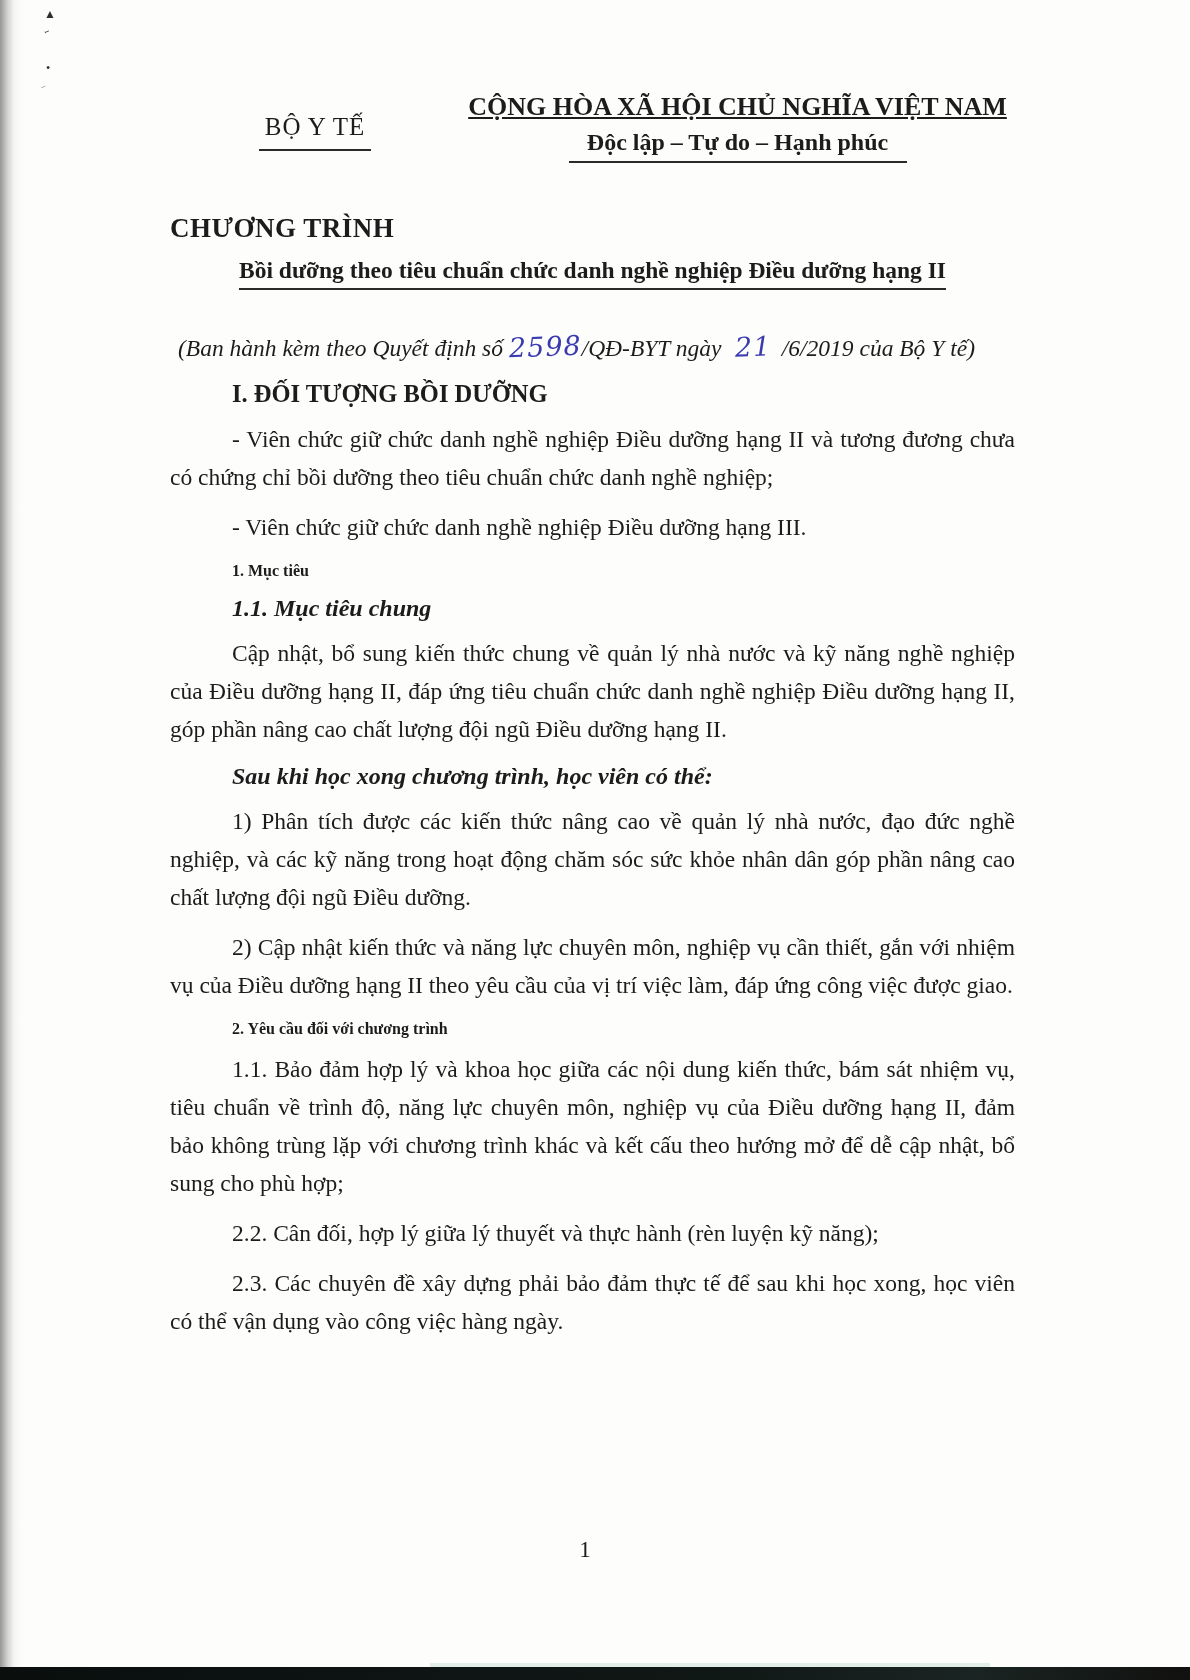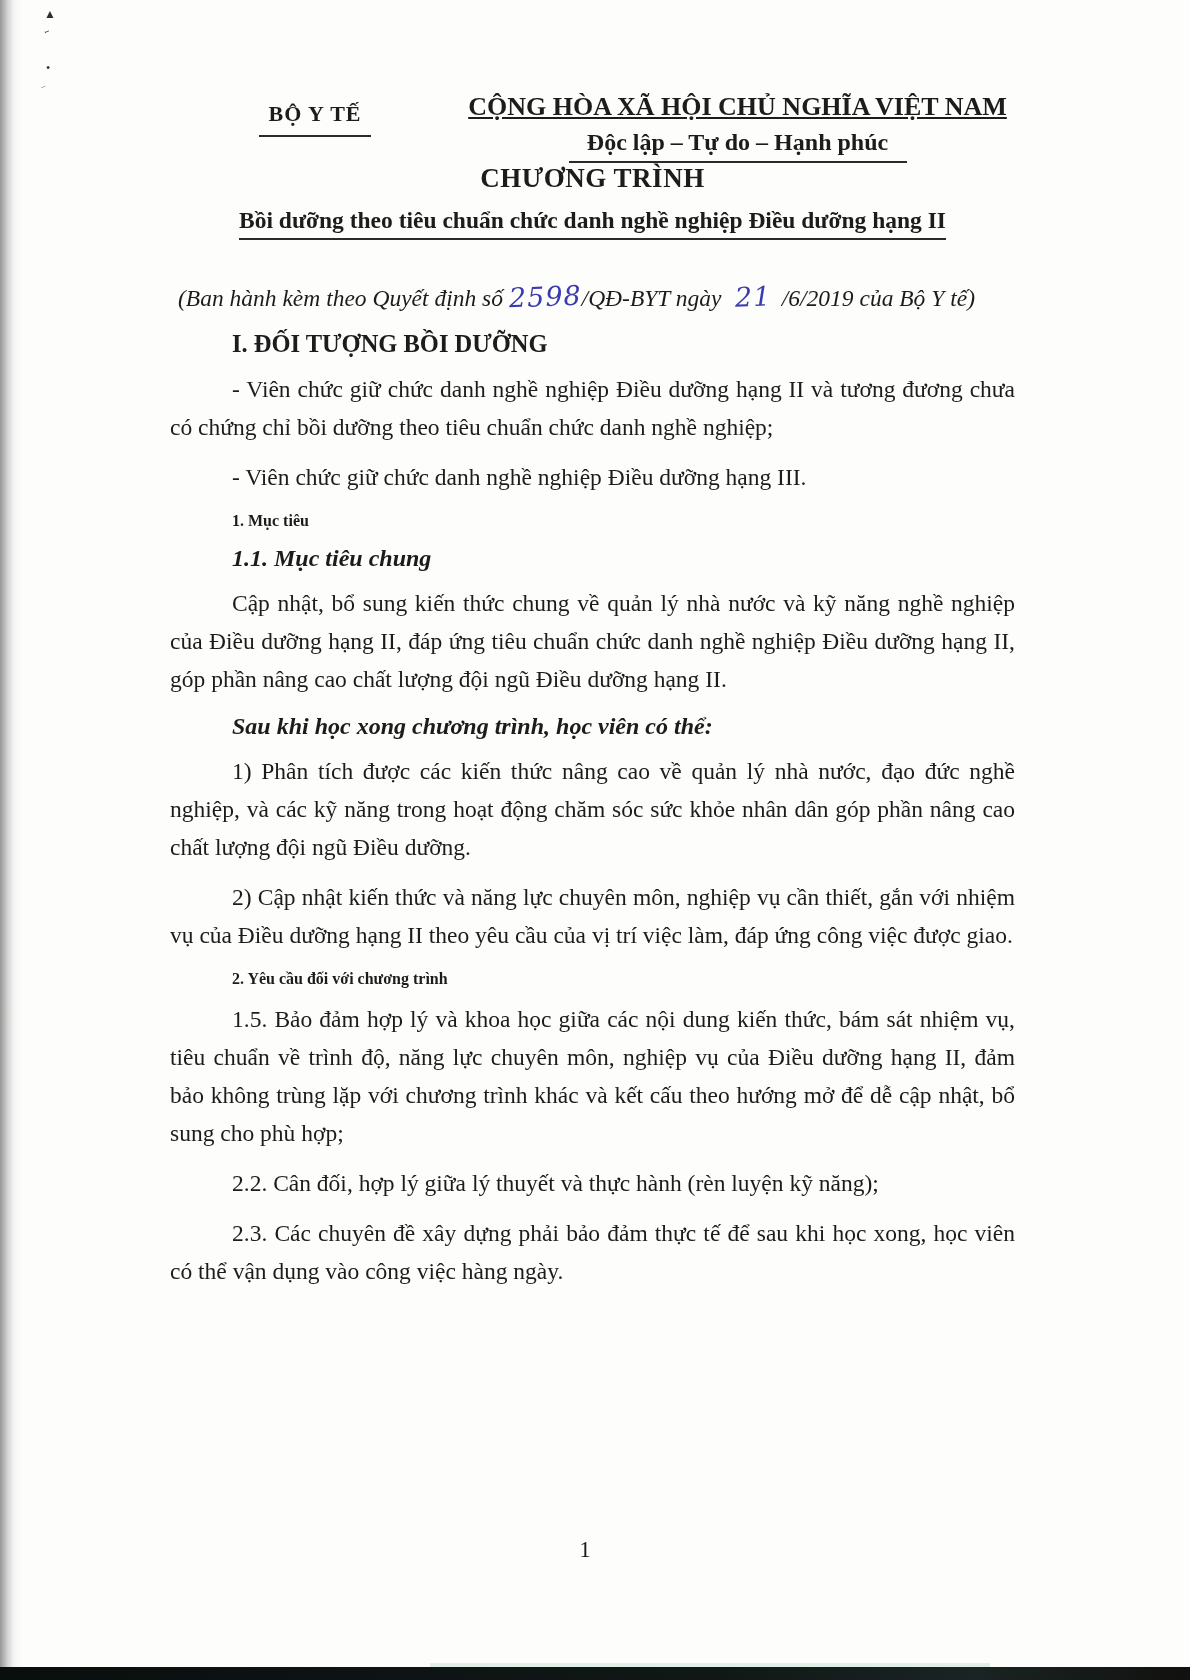--- a/index.html
+++ b/index.html
@@ -29,29 +29,29 @@
   .ink-mark.m1 { left: 44px; top: 8px;  font-size: 12px; }
   .ink-mark.m2 { left: 46px; top: 27px; font-size: 9px; transform: rotate(70deg); }
   .ink-mark.m3 { left: 46px; top: 62px; font-size: 12px; }
   .ink-mark.m4 { left: 41px; top: 82px; font-size: 9px; transform: rotate(-25deg); }
 
   .content { position: absolute; left: 170px; top: 92px; width: 845px; }
 
   
   .gov-header { display: flex; align-items: flex-start; }
   .org { width: 290px; text-align: center; padding-top: 9px; }
-  .org-name { font-weight: bold; font-size: 22px; letter-spacing: 1px; white-space: nowrap; }
+  .org-name { font-weight: normal; font-size: 25px; letter-spacing: 1px; white-space: nowrap; margin-top: 12px; }
   .org-underline { width: 112px; border-top: 2px solid #2a2a2a; margin: 8px auto 0; }
   .national { flex: 1; text-align: center; }
   .nh-line1 { font-weight: bold; font-size: 26px; white-space: nowrap; text-decoration: underline; }
   .nh-line2 { font-weight: bold; font-size: 24px; margin-top: 7px; white-space: nowrap; }
   .nh-underline { width: 338px; border-top: 2px solid #2a2a2a; margin: 5px auto 0; }
 
   
-  .doc-title { text-align: center; font-weight: bold; font-size: 27px; letter-spacing: 0.5px; }
+  .doc-title { text-align: left; font-weight: bold; font-size: 27px; margin-top: 50px; letter-spacing: 0.5px; }
   .doc-subtitle { text-align: center; margin-top: 13px; }
   .doc-subtitle .u { font-weight: bold; font-size: 23.5px; border-bottom: 2px solid #2a2a2a; padding-bottom: 5px; white-space: nowrap; }
 
   
   .issuance { margin-top: 47px; margin-left: 8px; font-style: italic; font-size: 23.5px; white-space: nowrap; }
   .hand {
     color: #3b3bb0; font-style: italic; font-size: 27px; letter-spacing: 1px;
     display: inline-block; transform: rotate(-2deg); font-family: "DejaVu Serif", serif;
   }
   .hand.day { margin-left: 8px; margin-right: 10px; }
@@ -110,21 +110,21 @@
       <div class="h-sec">I. ĐỐI TƯỢNG BỒI DƯỠNG</div>
       <div class="blk">- Viên chức giữ chức danh nghề nghiệp Điều dưỡng hạng II và tương đương chưa có chứng chỉ bồi dưỡng theo tiêu chuẩn chức danh nghề nghiệp;</div>
       <div class="blk">- Viên chức giữ chức danh nghề nghiệp Điều dưỡng hạng III.</div>
       <div class="h-sub">1. Mục tiêu</div>
       <div class="h-ital">1.1. Mục tiêu chung</div>
       <div class="blk">Cập nhật, bổ sung kiến thức chung về quản lý nhà nước và kỹ năng nghề nghiệp của Điều dưỡng hạng II, đáp ứng tiêu chuẩn chức danh nghề nghiệp Điều dưỡng hạng II, góp phần nâng cao chất lượng đội ngũ Điều dưỡng hạng II.</div>
       <div class="h-ital">Sau khi học xong chương trình, học viên có thể:</div>
       <div class="blk">1) Phân tích được các kiến thức nâng cao về quản lý nhà nước, đạo đức nghề nghiệp, và các kỹ năng trong hoạt động chăm sóc sức khỏe nhân dân góp phần nâng cao chất lượng đội ngũ Điều dưỡng.</div>
       <div class="blk">2) Cập nhật kiến thức và năng lực chuyên môn, nghiệp vụ cần thiết, gắn với nhiệm vụ của Điều dưỡng hạng II theo yêu cầu của vị trí việc làm, đáp ứng công việc được giao.</div>
       <div class="h-sub">2. Yêu cầu đối với chương trình</div>
-      <div class="blk">1.5. Bảo đảm hợp lý và khoa học giữa các nội dung kiến thức, bám sát nhiệm vụ, tiêu chuẩn về trình độ, năng lực chuyên môn, nghiệp vụ của Điều dưỡng hạng II, đảm bảo không trùng lặp với chương trình khác và kết cấu theo hướng mở để dễ cập nhật, bổ sung cho phù hợp;</div>
+      <div class="blk">1.1. Bảo đảm hợp lý và khoa học giữa các nội dung kiến thức, bám sát nhiệm vụ, tiêu chuẩn về trình độ, năng lực chuyên môn, nghiệp vụ của Điều dưỡng hạng II, đảm bảo không trùng lặp với chương trình khác và kết cấu theo hướng mở để dễ cập nhật, bổ sung cho phù hợp;</div>
       <div class="blk">2.2. Cân đối, hợp lý giữa lý thuyết và thực hành (rèn luyện kỹ năng);</div>
       <div class="blk">2.3. Các chuyên đề xây dựng phải bảo đảm thực tế để sau khi học xong, học viên có thể vận dụng vào công việc hàng ngày.</div>
     </div>
 
   </div>
 
   <div class="page-num">1</div>
 
   <div class="scan-bottom-halo"></div>
   <div class="scan-bottom"></div>

